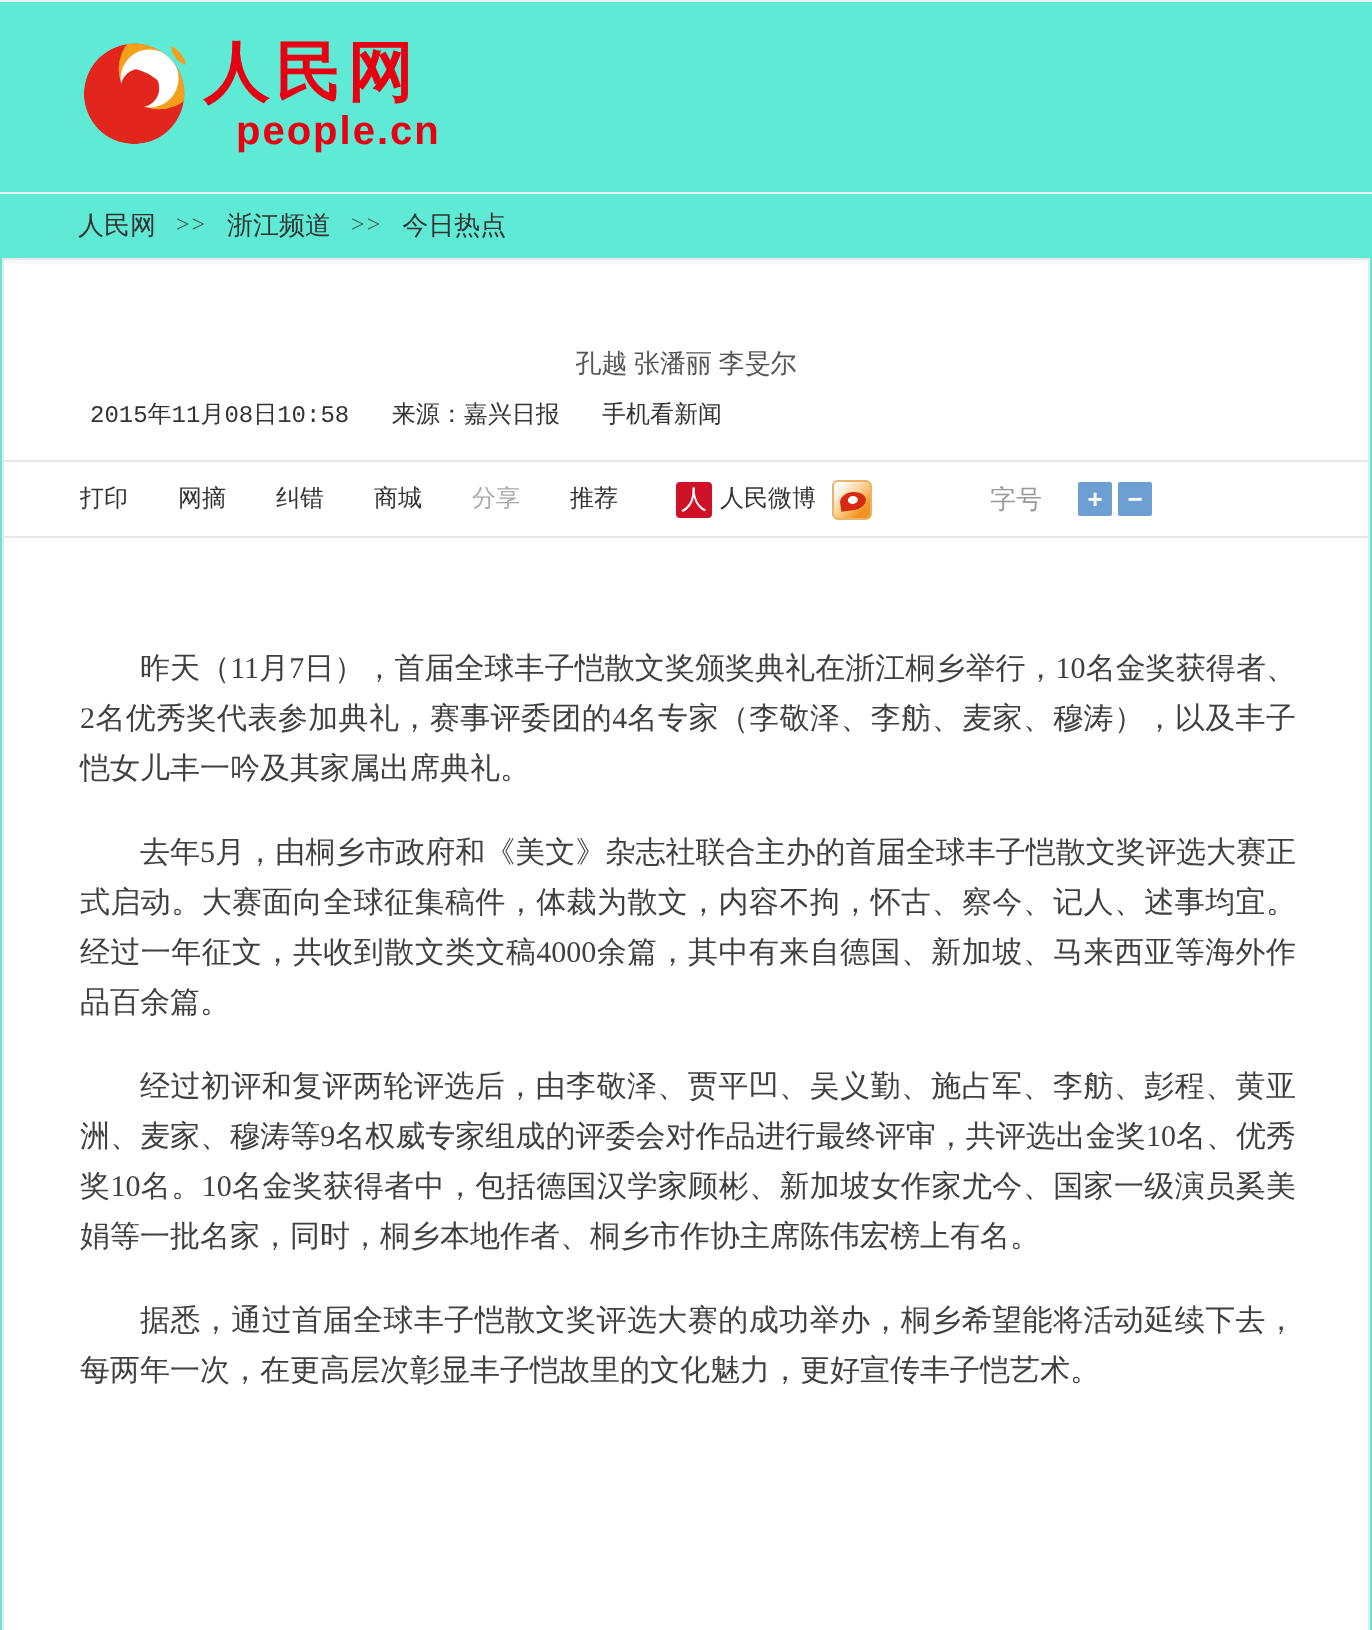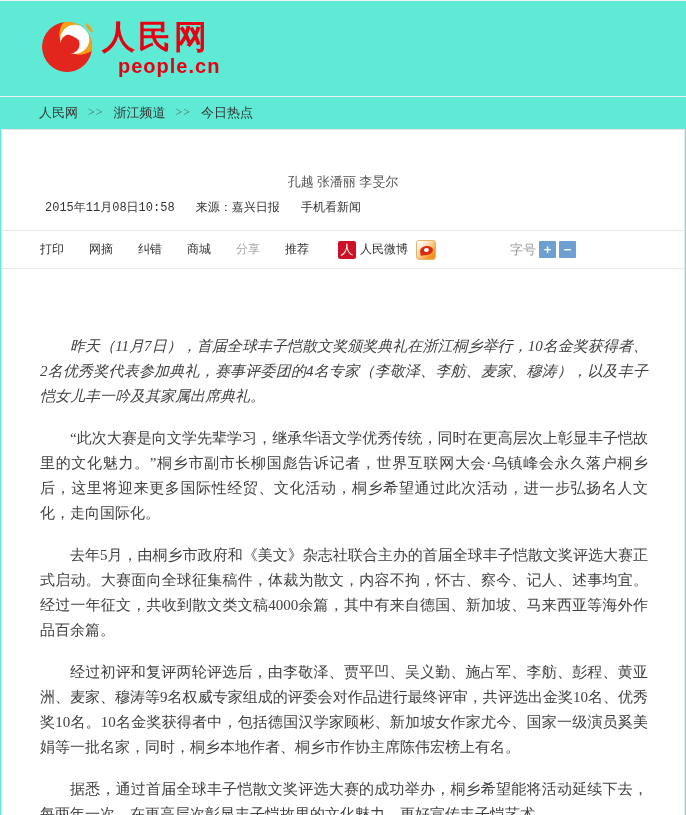--- a/index.html
+++ b/index.html
@@ -40,29 +40,29 @@
   .renmin-icon { width:18px; height:18px; background:#ce1126; color:#fff; font-size:13px; line-height:18px;
     text-align:center; border-radius:2px; font-family:"Liberation Serif", serif; }
   .weibo-label { font-size:12px; color:#333; margin:0 8px 0 4px; font-family:"Liberation Serif", serif; }
   .sina-icon { width:20px; height:20px; border-radius:3px; position:relative; overflow:hidden;
     background:linear-gradient(135deg,#fefefe 10%,#fcd49a 45%,#f29423 80%); border:1px solid #e8b46a; }
   .sina-eye { position:absolute; left:3px; top:5px; width:13px; height:9px; background:#d62a12;
     border-radius:50% 50% 50% 0; transform:rotate(-8deg); }
   .sina-eye::after { content:""; position:absolute; left:4px; top:2px; width:5px; height:4px;
     background:#fff; border-radius:50%; }
   .fontsize-group { margin-left:auto; margin-right:108px; display:flex; align-items:center; }
-  .fs-label { color:#999; font-size:13px; margin-right:0; font-family:"Liberation Serif", serif; }
+  .fs-label { color:#999; font-size:13px; margin-right:15px; font-family:"Liberation Serif", serif; }
   .fs-btn { width:17px; height:17px; background:#6d9fd2; color:#fff; font-size:13px; font-weight:bold;
     display:flex; align-items:center; justify-content:center; margin-left:3px; cursor:pointer; border-radius:1px; }
   
   .body-block { padding:26px 36px 0 38px; }
   .original-title { font-size:14px; color:#404040; font-family:"Liberation Serif", serif; }
   .article-body p { margin-top:17px; font-size:15px; line-height:25px; color:#404040;
     text-indent:2em; text-align:justify; font-family:"Liberation Serif", serif; }
-  .article-body p:first-child { margin-top:39px;font-style:italic; }
+  .article-body p:first-child { margin-top:28px; }
 </style>
 </head>
 <body>
 
 <div class="page">
 
   <div class="site-header">
     <div class="logo">
       <svg class="logo-mark" viewBox="0 0 60 62">
         <defs>
@@ -122,21 +122,20 @@
       <span class="fontsize-group">
         <span class="fs-label">字号</span>
         <span class="fs-btn">+</span>
         <span class="fs-btn">−</span>
       </span>
     </div>
 
     <div class="body-block">
       <div class="article-body">
         <p>昨天（11月7日），首届全球丰子恺散文奖颁奖典礼在浙江桐乡举行，10名金奖获得者、2名优秀奖代表参加典礼，赛事评委团的4名专家（李敬泽、李舫、麦家、穆涛），以及丰子恺女儿丰一吟及其家属出席典礼。</p>
-        <p>“此次大赛是向文学先辈学习，继承华语文学优秀传统，同时在更高层次上彰显丰子恺故里的文化魅力。”桐乡市副市长柳国彪告诉记者，世界互联网大会·乌镇峰会永久落户桐乡后，这里将迎来更多国际性经贸、文化活动，桐乡希望通过此次活动，进一步弘扬名人文化，走向国际化。</p>
         <p>去年5月，由桐乡市政府和《美文》杂志社联合主办的首届全球丰子恺散文奖评选大赛正式启动。大赛面向全球征集稿件，体裁为散文，内容不拘，怀古、察今、记人、述事均宜。经过一年征文，共收到散文类文稿4000余篇，其中有来自德国、新加坡、马来西亚等海外作品百余篇。</p>
         <p>经过初评和复评两轮评选后，由李敬泽、贾平凹、吴义勤、施占军、李舫、彭程、黄亚洲、麦家、穆涛等9名权威专家组成的评委会对作品进行最终评审，共评选出金奖10名、优秀奖10名。10名金奖获得者中，包括德国汉学家顾彬、新加坡女作家尤今、国家一级演员奚美娟等一批名家，同时，桐乡本地作者、桐乡市作协主席陈伟宏榜上有名。</p>
         <p>据悉，通过首届全球丰子恺散文奖评选大赛的成功举办，桐乡希望能将活动延续下去，每两年一次，在更高层次彰显丰子恺故里的文化魅力，更好宣传丰子恺艺术。</p>
       </div>
     </div>
 
   </div>
 </div>
 
 </body></html>

